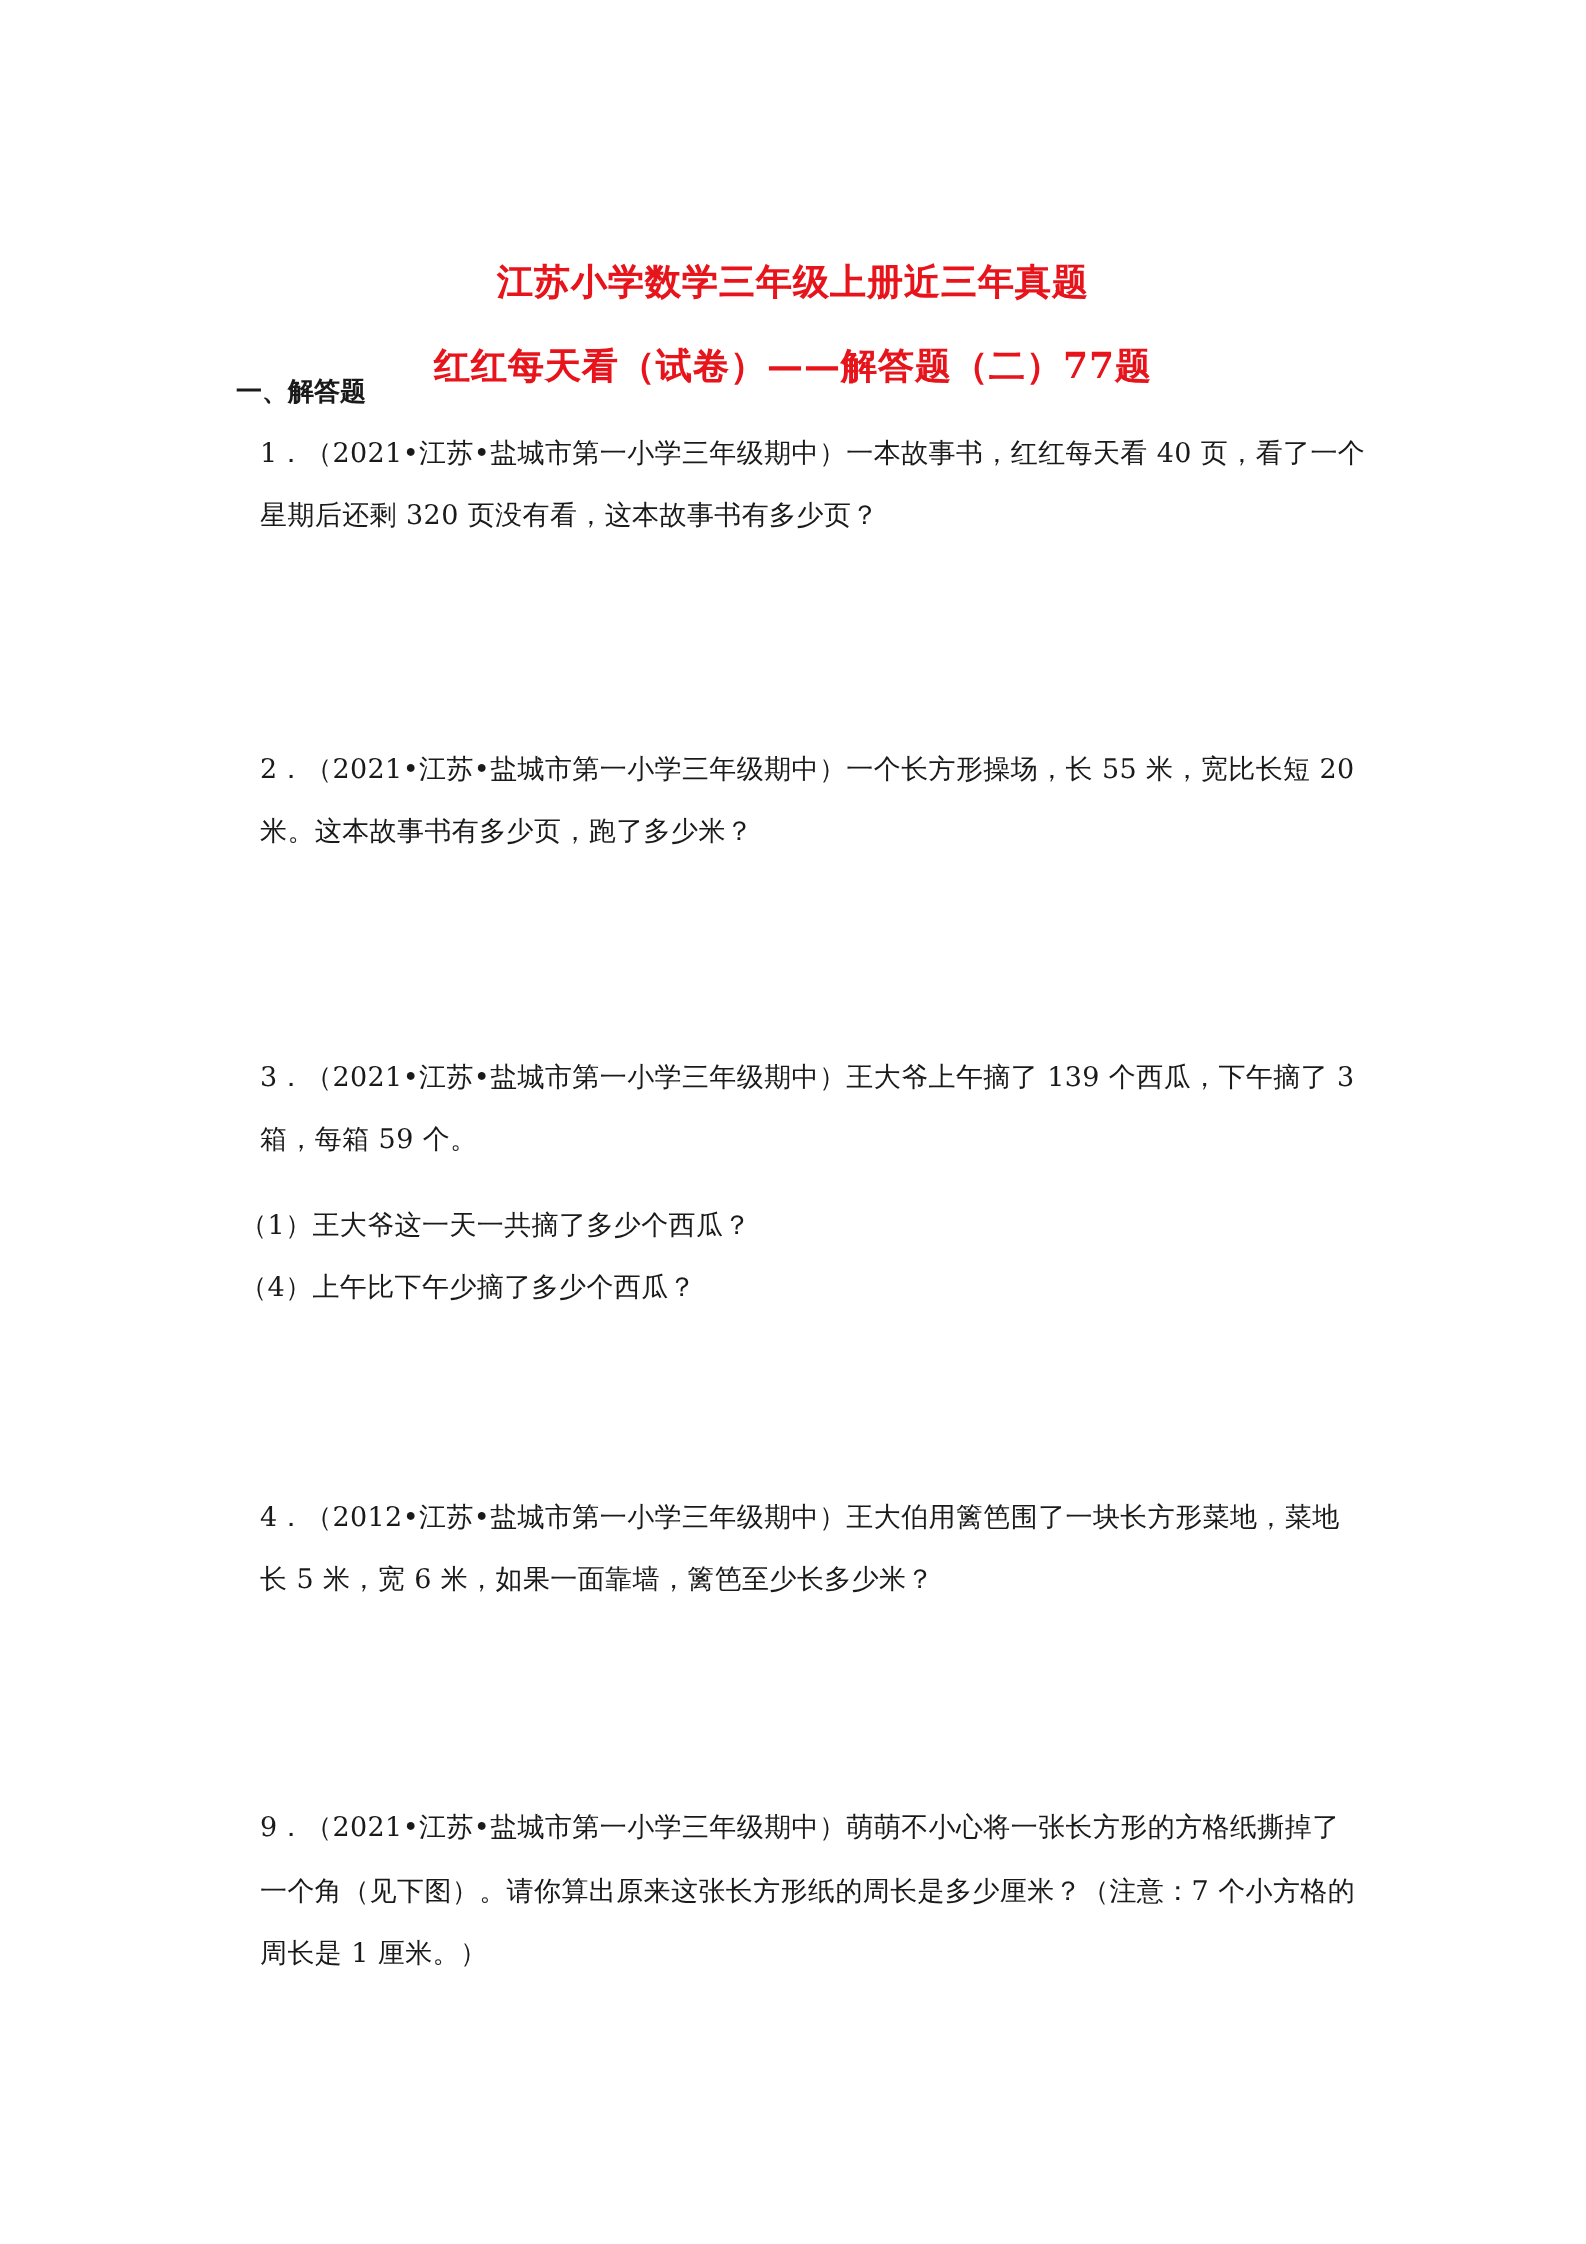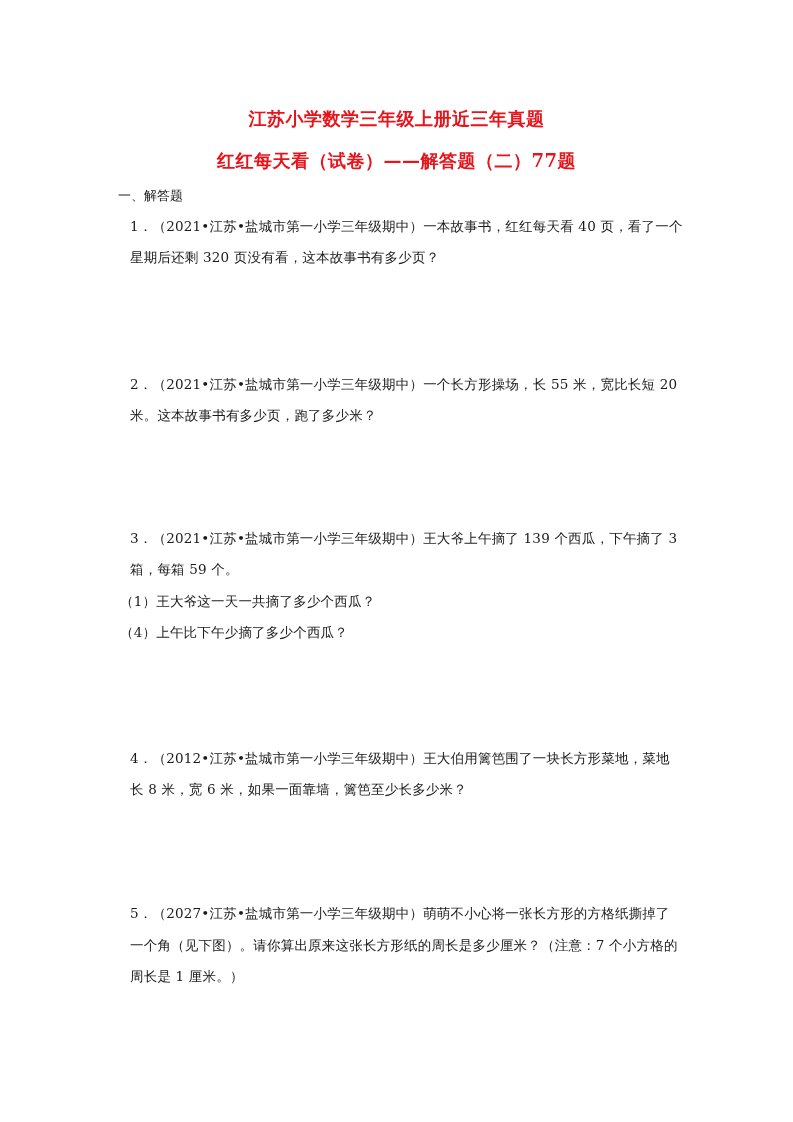--- a/index.html
+++ b/index.html
@@ -1,25 +1,25 @@
 <!DOCTYPE html>
 <html><head>
 <meta charset="utf-8">
 <style>
   html, body { margin: 0; padding: 0; background: #ffffff; }
   body { width: 793px; height: 1122px; position: relative; overflow: hidden;
          font-family: "DejaVu Serif", "Liberation Serif", serif; color: #1a1a1a; }
   .title { position: absolute; left: 0; width: 793px; text-align: center;
-           color: #e8141c; font-weight: bold; font-size: 18px; letter-spacing: 0.5px; }
+           color: #e8141c; font-weight: bold; font-size: 18px; letter-spacing: 0.5px; margin-top: 22px; }
   #t1 { top: 107px; }
   #t2 { top: 149px; }
-  .section { position: absolute; left: 118px; top: 187px; font-size: 13px; font-weight: normal;
+  .section { position: absolute; left: 118px; top: 187px; font-size: 13px; font-weight: bold;
              font-family: "DejaVu Sans", "Liberation Sans", sans-serif; }
   .line { position: absolute; left: 130px; font-size: 13.5px; white-space: nowrap; letter-spacing: 0.2px; }
-  .sub { left: 120px; }
+  .sub { left: 120px; margin-top: 11px; }
 </style>
 </head>
 <body>
 
 <div>
   <div id="t1" class="title">江苏小学数学三年级上册近三年真题</div>
   <div id="t2" class="title">红红每天看（试卷）——解答题（二）77题</div>
   <div class="section">一、解答题</div>
 
   <div>
@@ -34,21 +34,21 @@
 
   <div>
     <div class="line" style="top:530px">3．（2021•江苏•盐城市第一小学三年级期中）王大爷上午摘了 139 个西瓜，下午摘了 3</div>
     <div class="line" style="top:561px">箱，每箱 59 个。</div>
     <div class="line sub" style="top:593px">（1）王大爷这一天一共摘了多少个西瓜？</div>
     <div class="line sub" style="top:624px">（4）上午比下午少摘了多少个西瓜？</div>
   </div>
 
   <div>
     <div class="line" style="top:750px">4．（2012•江苏•盐城市第一小学三年级期中）王大伯用篱笆围了一块长方形菜地，菜地</div>
-    <div class="line" style="top:781px">长 8 米，宽 6 米，如果一面靠墙，篱笆至少长多少米？</div>
+    <div class="line" style="top:781px">长 5 米，宽 6 米，如果一面靠墙，篱笆至少长多少米？</div>
   </div>
 
   <div>
-    <div class="line" style="top:905px">5．（2027•江苏•盐城市第一小学三年级期中）萌萌不小心将一张长方形的方格纸撕掉了</div>
+    <div class="line" style="top:905px">9．（2021•江苏•盐城市第一小学三年级期中）萌萌不小心将一张长方形的方格纸撕掉了</div>
     <div class="line" style="top:937px">一个角（见下图）。请你算出原来这张长方形纸的周长是多少厘米？（注意：7 个小方格的</div>
     <div class="line" style="top:968px">周长是 1 厘米。）</div>
   </div>
 </div>
 
 </body></html>

